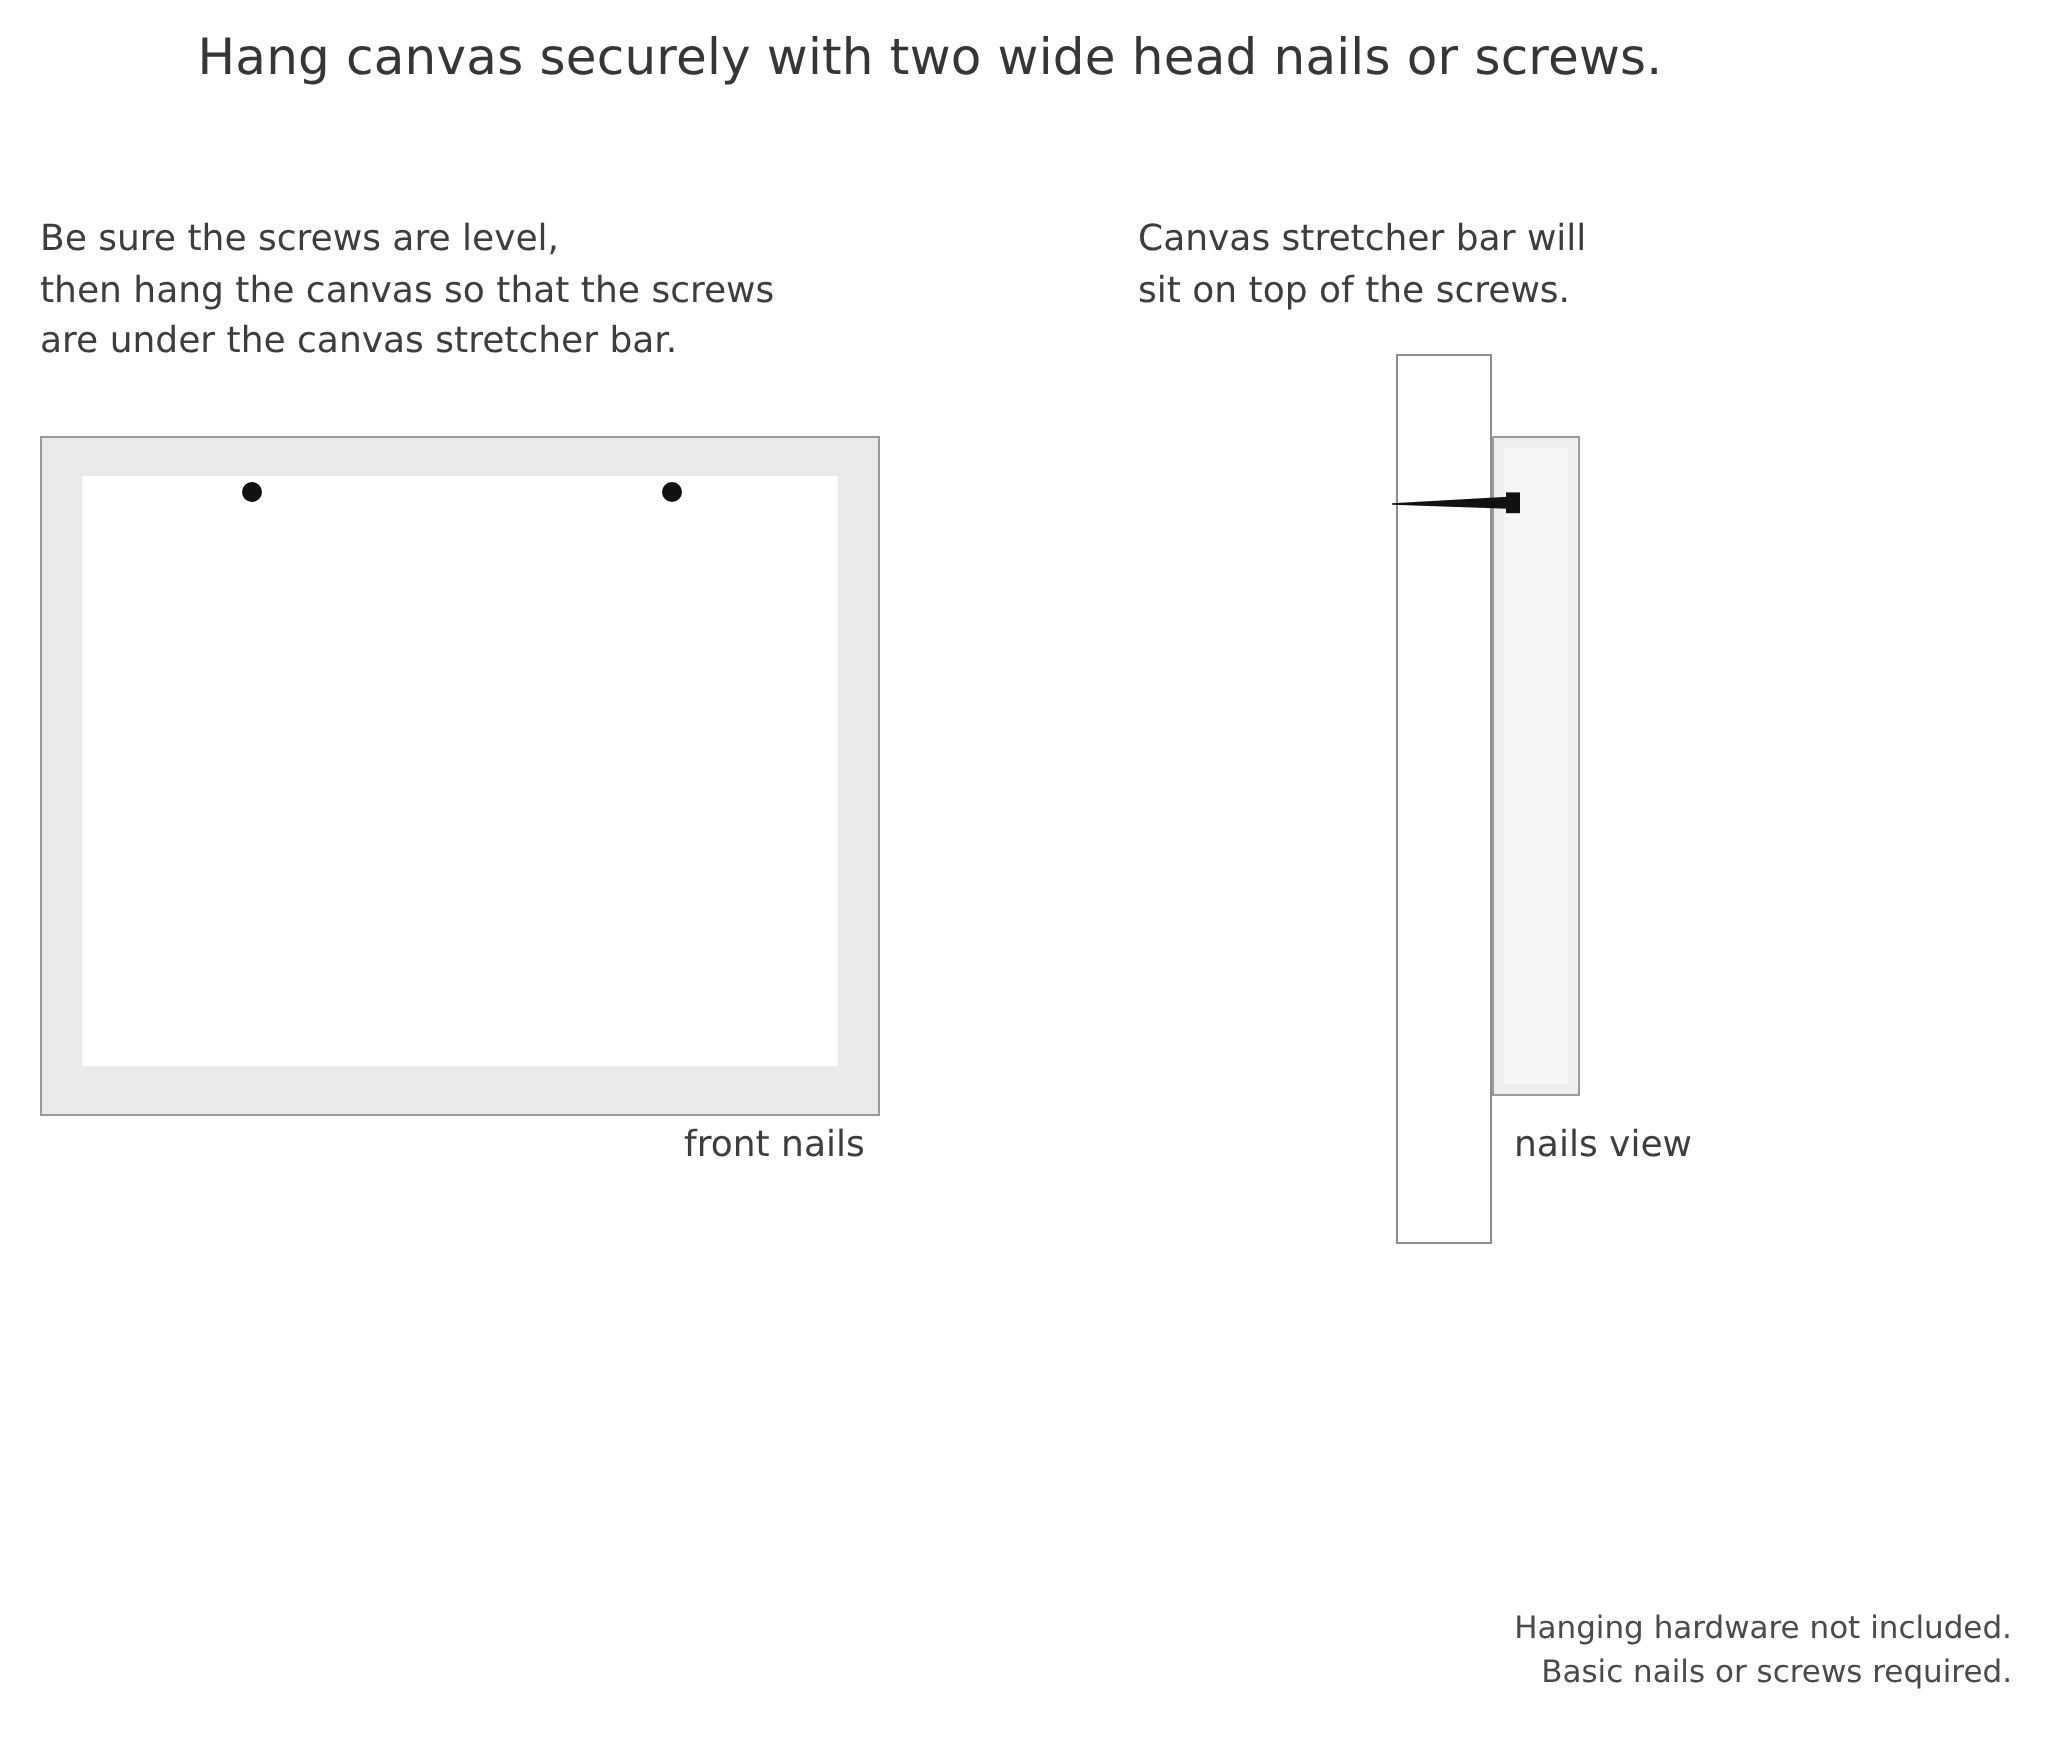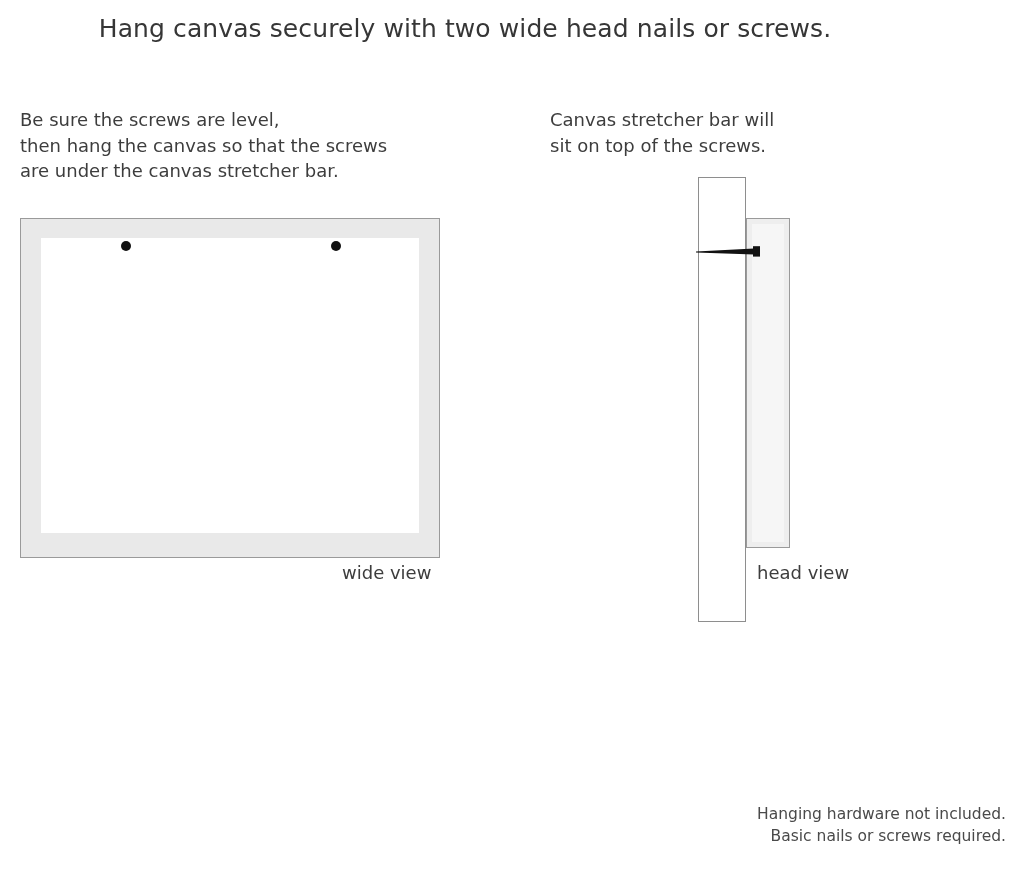--- a/index.html
+++ b/index.html
@@ -37,21 +37,21 @@
     font-size: 18px;
     line-height: 25.5px;
     color: #3d3d3d;
   }
   #caption-left {
     left: 20px;
     top: 107px;
     width: 420px;
   }
   #caption-right {
-    left: 550px;
+    left: 569px;
     top: 107px;
     width: 258px;
   }
 
   
   #front-view {
     position: absolute;
     left: 20px;
     top: 218px;
     width: 420px;
@@ -159,30 +159,30 @@
 <div id="caption-right" class="caption">Canvas stretcher bar will<br>sit on top of the screws.</div>
 
 <div id="front-view">
   <div id="front-frame">
     <div id="front-canvas-face"></div>
     <div class="screw-dot" id="screw-dot-left"></div>
     <div class="screw-dot" id="screw-dot-right"></div>
   </div>
 </div>
 
-<div class="view-label" id="front-view-label">wide view</div>
+<div class="view-label" id="front-view-label">front nails</div>
 
 <div id="side-view">
   <div id="wall-board"></div>
   <div id="stretcher-bar">
     <div id="stretcher-bar-inner"></div>
   </div>
   <svg id="nail" viewBox="0 0 74 18">
 
     <polygon points="0,9.6 58,6.4 58,12.4 0,10.4" fill="#111111"></polygon>
 
     <rect x="57" y="4.2" width="7" height="10.4" fill="#111111"></rect>
   </svg>
 </div>
 
-<div class="view-label" id="side-view-label">head view</div>
+<div class="view-label" id="side-view-label">nails view</div>
 
 <div id="footnote">Hanging hardware not included.<br>Basic nails or screws required.</div>
 
 </body></html>

